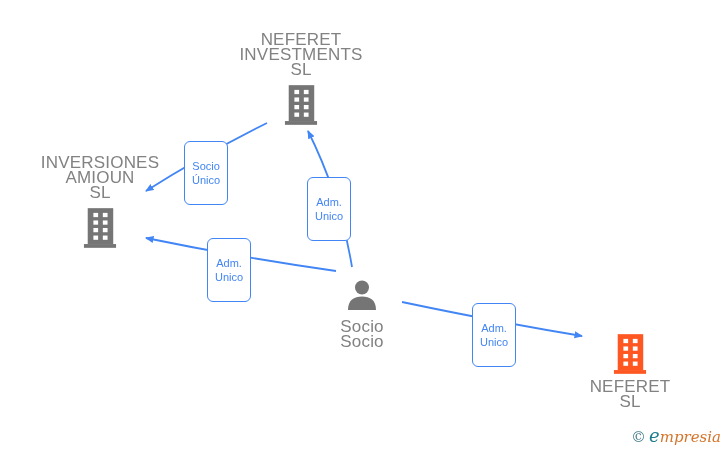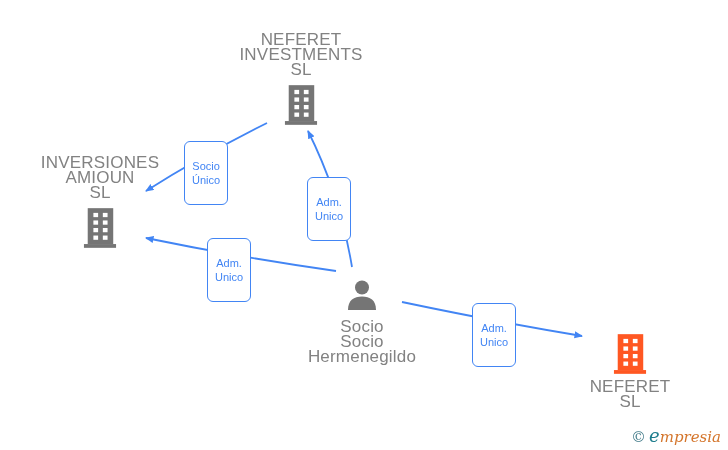--- a/index.html
+++ b/index.html
@@ -132,21 +132,20 @@
   <div class="node" style="left:282px; top:280px;">
     <span class="node-icon person-icon-wrap icon-gray">
       <svg width="32" height="30" viewBox="0 0 32 30">
         <circle cx="16" cy="7.5" r="7"></circle>
         <path d="M2,30 C2,20 8,16.5 16,16.5 C24,16.5 30,20 30,30 Z"></path>
       </svg>
     </span>
     <div class="node-label">
       <div>Socio</div>
       <div>Socio</div>
-      <div>Hermenegildo</div>
     </div>
   </div>
 
   <div class="node" style="left:550px; top:333px;">
     <span class="node-icon icon-orange">
       <svg width="34" height="42" viewBox="0 0 36 44">
         <rect x="1" y="39" width="34" height="4"></rect>
         <rect x="5" y="1" width="27" height="38"></rect>
         <g fill="#ffffff">
           <rect x="11" y="6" width="5" height="4.5"></rect>

